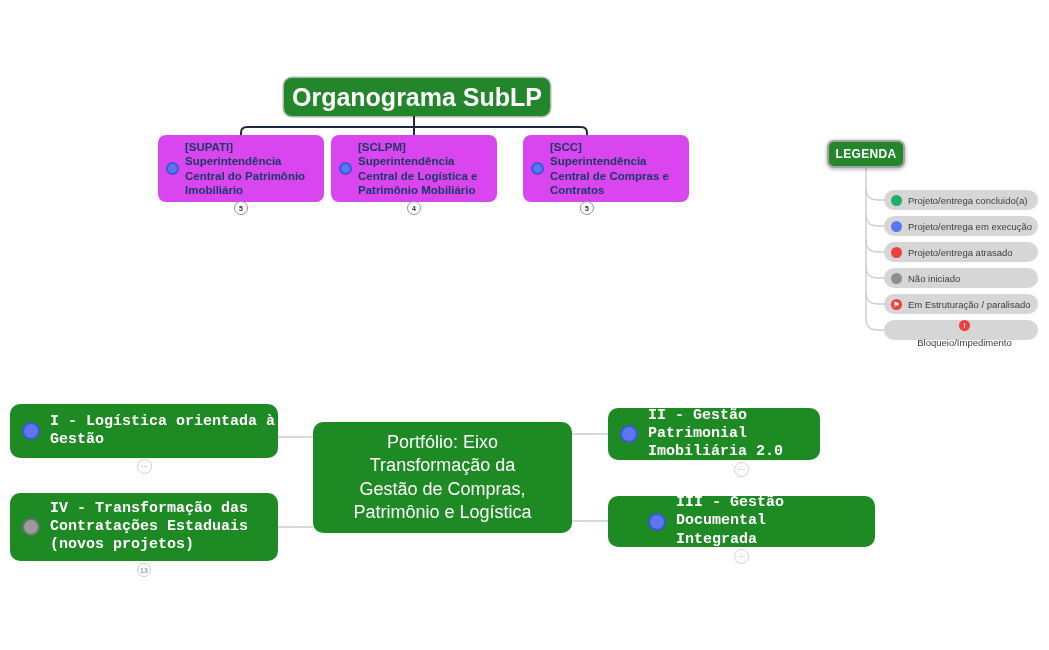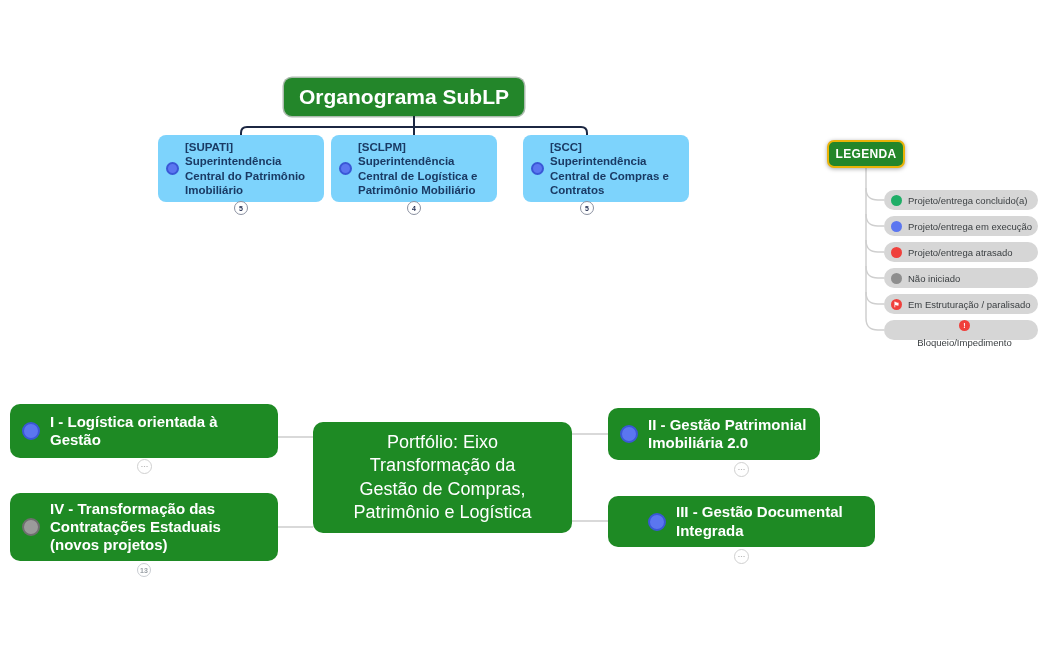--- a/index.html
+++ b/index.html
@@ -3,29 +3,29 @@
 <meta charset="utf-8">
 <style>
   * { margin: 0; padding: 0; box-sizing: border-box; }
   html,body { width: 1049px; height: 650px; background: #ffffff;
     font-family: "Liberation Sans", sans-serif; overflow: hidden; position: relative; }
   .abs { position: absolute; }
   svg.connectors { position: absolute; left: 0; top: 0; width: 1049px; height: 650px; pointer-events: none; }
 
   
   .org-title {
-    left: 284px; top: 78px; width: 240px; height: 38px;
+    left: 284px; top: 78px; width: 266px; height: 38px;
     background: #23862a; border-radius: 8px;
     display: flex; align-items: center; justify-content: center;
-    color: #fff; font-size: 21px; font-weight: bold;
+    color: #fff; font-size: 25px; font-weight: bold;
     box-shadow: 0 0 0 1.5px rgba(18,60,24,.35);
   }
   .org-child {
     width: 166px; height: 67px; top: 135px;
-    background: #7dd3fc; border-radius: 8px;
+    background: #d946ef; border-radius: 8px;
     display: flex; align-items: center;
     padding-left: 8px; cursor: pointer;
   }
   .org-child .txt {
     margin-left: 6px; font-size: 11.5px; font-weight: bold;
     color: #1a3a64; line-height: 1.22; white-space: pre-line;
   }
   .dot {
     border-radius: 50%; flex: 0 0 auto; display: inline-block;
   }
@@ -34,39 +34,39 @@
     width: 14px; height: 14px; border-radius: 50%;
     background: #fff; border: 1px solid #8a90a0;
     color: #1f2a4e; font-size: 7px; font-weight: bold;
     display: flex; align-items: center; justify-content: center;
   }
   .count-badge.light { border-color: #c9cdd2; color: #9aa0a6; }
 
   
   .legend-title {
     left: 827px; top: 140px; width: 78px; height: 28px;
-    background: #23862a; border: 2px solid #eab308; border-radius: 7px;
+    background: #23862a; border: 2px solid #a3a3a3; border-radius: 7px;
     box-shadow: 0 1px 4px rgba(0,0,0,.35);
     display: flex; align-items: center; justify-content: center;
     color: #fff; font-size: 12px; font-weight: bold; letter-spacing: .3px;
   }
   .legend-pill {
     left: 884px; width: 154px; height: 20px;
     background: #d6d6d6; border-radius: 10px;
     display: flex; align-items: center; gap: 6px; padding-left: 7px;
     color: #3c4043; font-size: 9.5px; cursor: pointer; white-space: nowrap;
   }
   .legend-ico { width: 11px; height: 11px; border-radius: 50%; flex: 0 0 auto;
     display: flex; align-items: center; justify-content: center;
     color: #fff; font-size: 7px; font-weight: bold; line-height: 1; }
 
   
   .mm-node {
     background: #1e8a24; border-radius: 10px; color: #fff;
-    display: flex; align-items: center; padding-left: 12px; cursor: pointer;
+    display: flex; align-items: center; padding-left: 12px; cursor: pointer; font-family: Liberation Mono, monospace;
   }
   .mm-node .txt { margin-left: 10px; font-size: 15px; font-weight: bold;
     line-height: 1.22; white-space: pre-line; }
   .dot.mm { width: 18px; height: 18px; }
   .dot.mm.blue { border: 2px solid #3a57d6; background: #5b76f0; }
   .dot.mm.gray { border: 2px solid #6f6f6f; background: #9b9b9b; }
   .mm-center {
     left: 313px; top: 422px; width: 259px; height: 111px;
     background: #1e8a24; border-radius: 10px; color: #fff;
     display: flex; align-items: center; justify-content: center;

